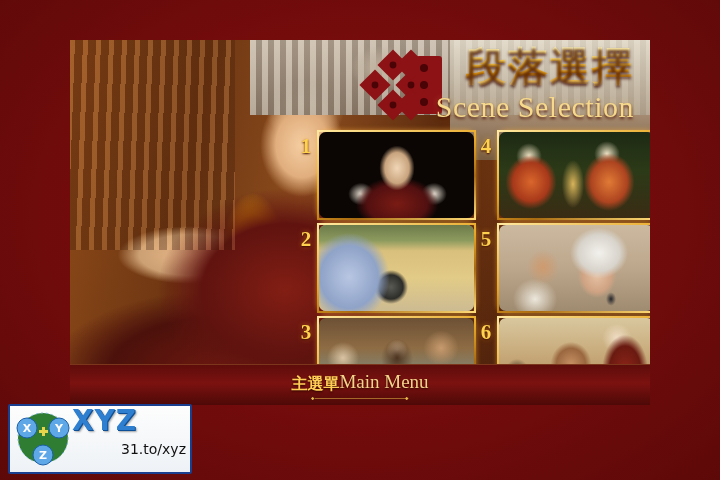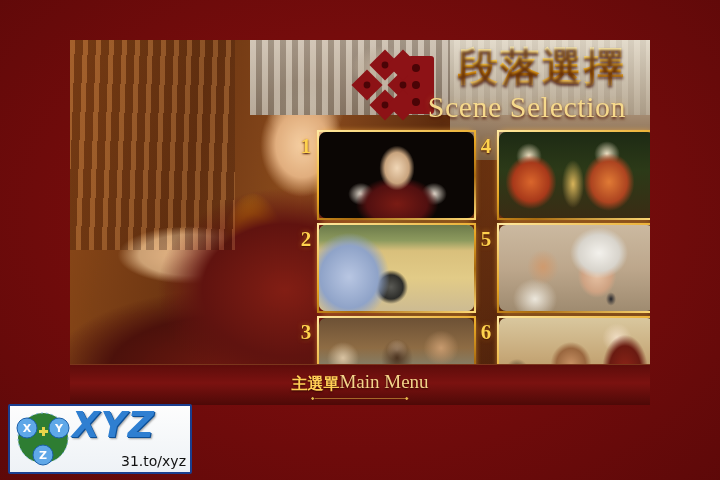--- a/index.html
+++ b/index.html
@@ -52,21 +52,21 @@
   #bg-top{position:absolute;left:180px;top:0;width:400px;height:75px;
     background:
       radial-gradient(ellipse 40px 30px at 130px 28px,#c9bfae 0%,rgba(201,191,174,0) 75%),
       repeating-linear-gradient(90deg,rgba(230,225,215,.55) 0 6px,rgba(120,110,100,.45) 6px 12px),
       linear-gradient(180deg,#cfc6b6 0%,#8d7f6d 100%);
     opacity:.9;}
   #bg-top2{position:absolute;left:380px;top:0;width:200px;height:120px;
     background:linear-gradient(180deg,#e9e2d2 0%,#b9ab95 60%,#7d6b52 100%);opacity:.75;}
 
   
-  #header{position:absolute;right:16px;top:0;width:280px;height:92px;}
+  #header{position:absolute;right:8px;top:0;width:280px;height:92px;}
   #knot{position:absolute;left:-6px;top:8px;width:90px;height:74px;}
   .hdr-txt{position:absolute;right:8px;text-align:right;white-space:nowrap;}
   #hdr-cn{top:6px;font-family:"DejaVu Sans",sans-serif;font-weight:bold;
     font-size:40px;letter-spacing:2px;line-height:1;
     background:linear-gradient(180deg,#fff6bf 0%,#ffd24a 40%,#e39a12 70%,#ffe58a 100%);
     -webkit-background-clip:text;background-clip:text;color:transparent;
     text-shadow:0 2px 3px rgba(60,10,0,.75);}
   #hdr-en{top:50px;font-family:"Liberation Serif",serif;font-size:30px;
     letter-spacing:.5px;color:#f6d98b;
     text-shadow:0 2px 3px rgba(70,12,0,.85),0 0 6px rgba(255,190,80,.35);}
@@ -137,28 +137,28 @@
     text-shadow:0 1px 2px #2e0500;}
   #mm-rule{position:absolute;left:50%;transform:translateX(-50%);
     bottom:5px;width:196px;height:3px;}
 
   
   #wm{position:absolute;left:8px;bottom:6px;width:180px;height:66px;
     border:2px solid #1b3f8f;border-radius:2px;overflow:hidden;
     background:linear-gradient(180deg,#fdfdfd 0%,#eef2f6 100%);}
   #wm-logo{position:absolute;left:4px;top:4px;width:58px;height:56px;}
   #wm-xyz{position:absolute;left:62px;top:-2px;
-    font-family:"DejaVu Sans",sans-serif;font-weight:bold;font-style:italic;
-    font-size:36px;letter-spacing:1px;color:#2f7fd1;
+    font-family:"DejaVu Sans",sans-serif;font-weight:bold;
+    font-size:28px;letter-spacing:1px;color:#2f7fd1;
     text-shadow:1px 1px 0 #0d4f96,2px 2px 2px rgba(0,0,0,.35);}
   #wm-cn{position:absolute;left:60px;top:24px;
     font-family:"DejaVu Sans",sans-serif;font-weight:bold;font-size:19px;
     letter-spacing:0px;color:#2f7fd1;white-space:nowrap;
     text-shadow:1px 1px 0 #0d4f96;}
-  #wm-url{position:absolute;right:4px;bottom:3px;
+  #wm-url{position:absolute;right:4px;bottom:15px;
     font-family:"DejaVu Sans",sans-serif;font-size:14px;color:#111;}
 </style>
 </head>
 <body>
 
 <div id="screen">
 
   <div id="pane">
 
     <div id="bg"></div>

